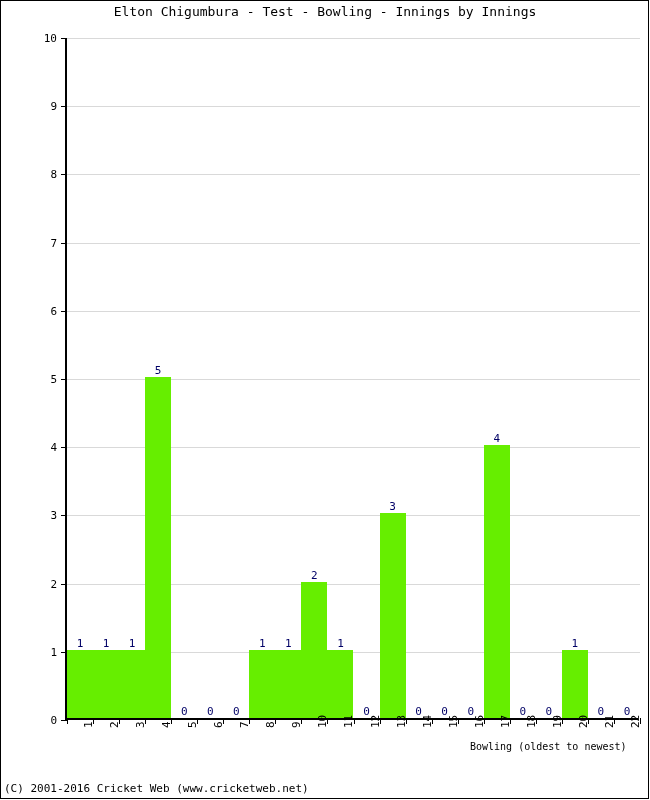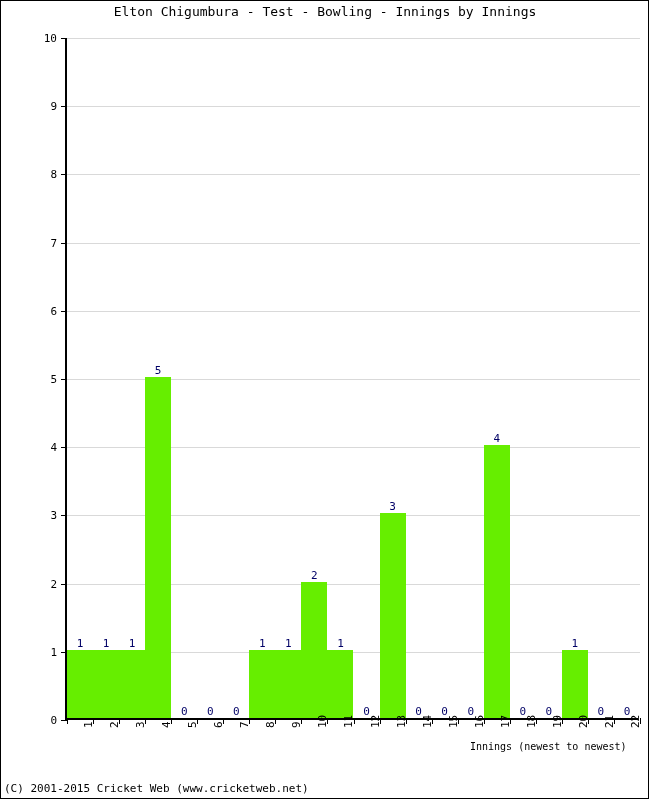--- a/index.html
+++ b/index.html
@@ -215,15 +215,15 @@
     <div class="xlab" style="left: 447.659px; top: 728px;">15</div>
     <div class="xlab" style="left: 473.705px; top: 728px;">16</div>
     <div class="xlab" style="left: 499.75px; top: 728px;">17</div>
     <div class="xlab" style="left: 525.795px; top: 728px;">18</div>
     <div class="xlab" style="left: 551.841px; top: 728px;">19</div>
     <div class="xlab" style="left: 577.886px; top: 728px;">20</div>
     <div class="xlab" style="left: 603.932px; top: 728px;">21</div>
     <div class="xlab" style="left: 629.977px; top: 728px;">22</div>
   </div>
 
-<div id="xaxis-title">Innings (newest to newest)</div>
-
-<div id="footer">(C) 2001-2015 Cricket Web (www.cricketweb.net)</div>
+<div id="xaxis-title">Bowling (oldest to newest)</div>
+
+<div id="footer">(C) 2001-2016 Cricket Web (www.cricketweb.net)</div>
 
 </body></html>

